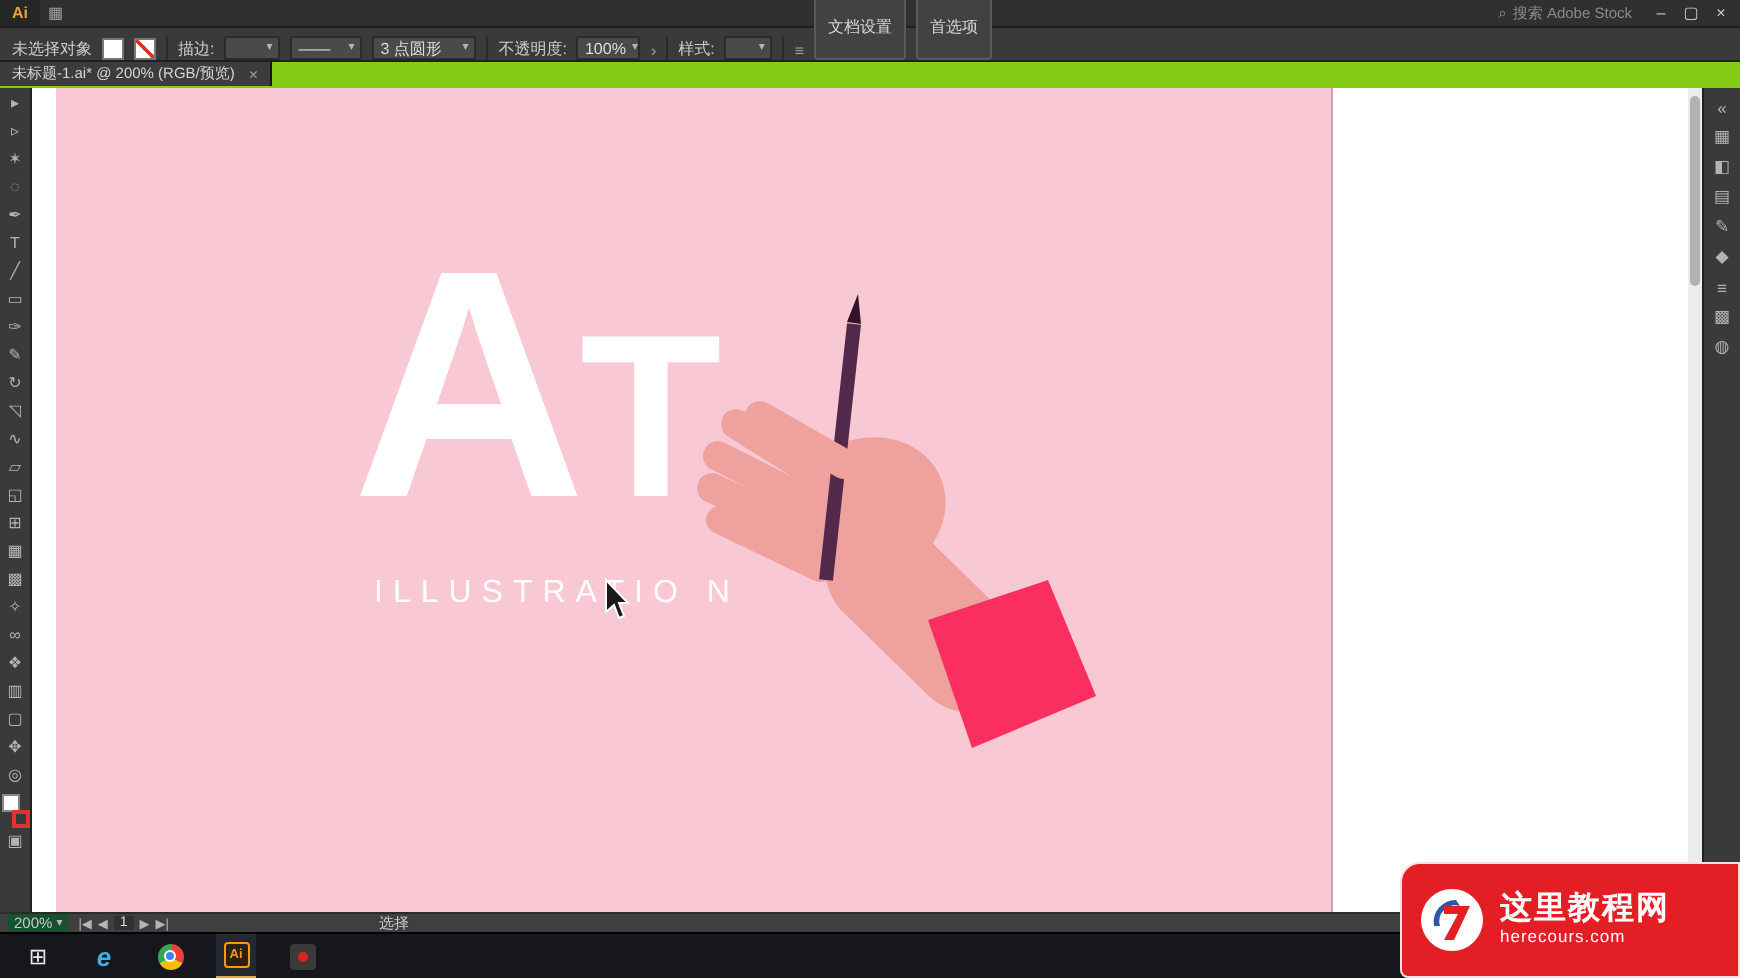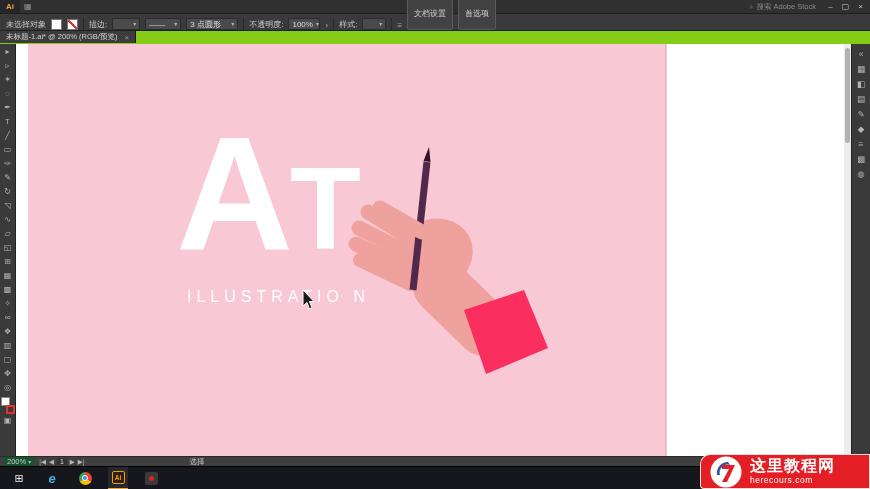--- a/index.html
+++ b/index.html
@@ -93,21 +93,21 @@
                 background:conic-gradient(#ea4335 0 120deg,#fbbc05 120deg 240deg,#34a853 240deg 360deg); }
   .chrome-dot::after { content:""; position:absolute; inset:3.5px; border-radius:50%;
                        background:#4285f4; border:1px solid #fff; }
   .ai-task { width:13px; height:13px; background:#2b2014; color:#ff9a00; border:1px solid #ff9a00;
              border-radius:2px; font-size:6.5px; font-weight:bold; display:flex; align-items:center;
              justify-content:center; }
   .rec-task { width:13px; height:13px; background:#3a3a3a; border-radius:2px; position:relative; }
   .rec-task::after { content:""; position:absolute; inset:4px; border-radius:50%; background:#d22; }
 
   
-  .watermark { position:absolute; right:0; bottom:0; width:170px; height:35px; z-index:10;
+  .watermark { position:absolute; right:0; bottom:0; width:170px; height:58px; z-index:10;
                background:#e31e24; border:1px solid rgba(255,255,255,.85);
                border-radius:10px 0 0 4px; display:flex; align-items:center; gap:7px; padding:0 8px; }
   .wm-text { display:flex; flex-direction:column; color:#fff; line-height:1.15; }
   .wm-name { font-size:16px; font-weight:bold; letter-spacing:1px; }
   .wm-url { font-size:8.5px; letter-spacing:.5px; }
 </style>
 </head>
 <body>
 
 <div class="screen">

